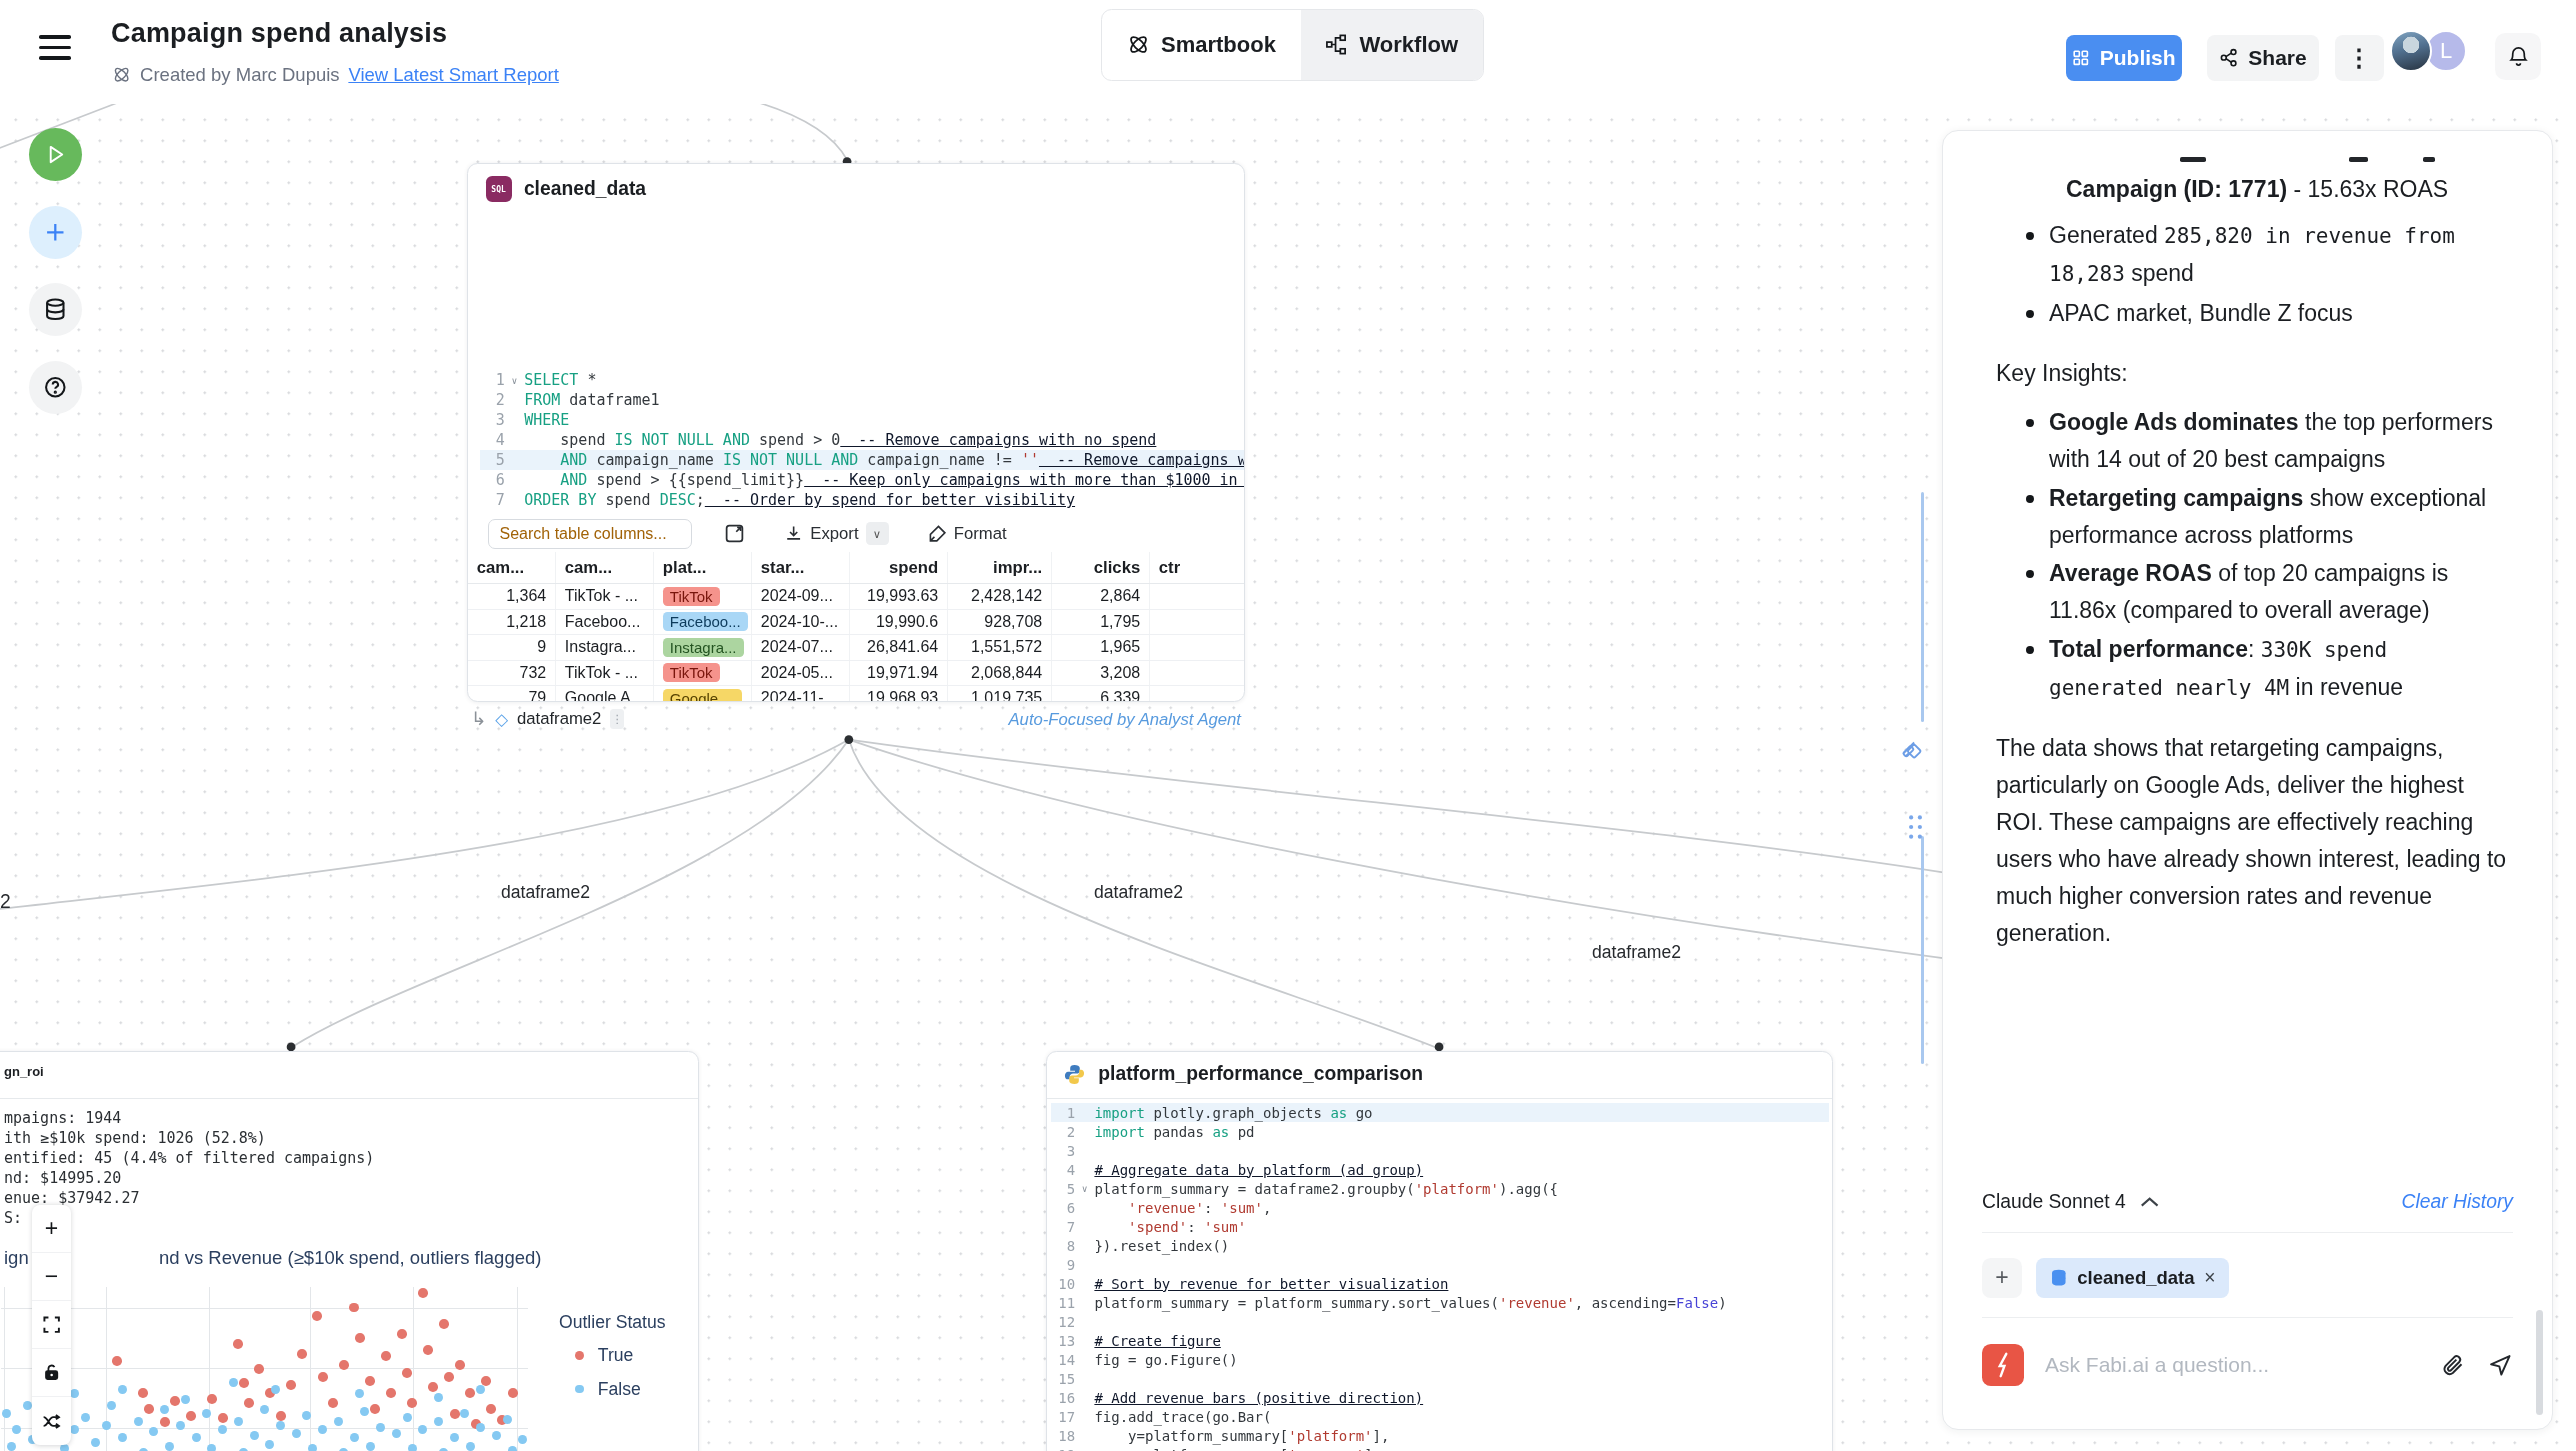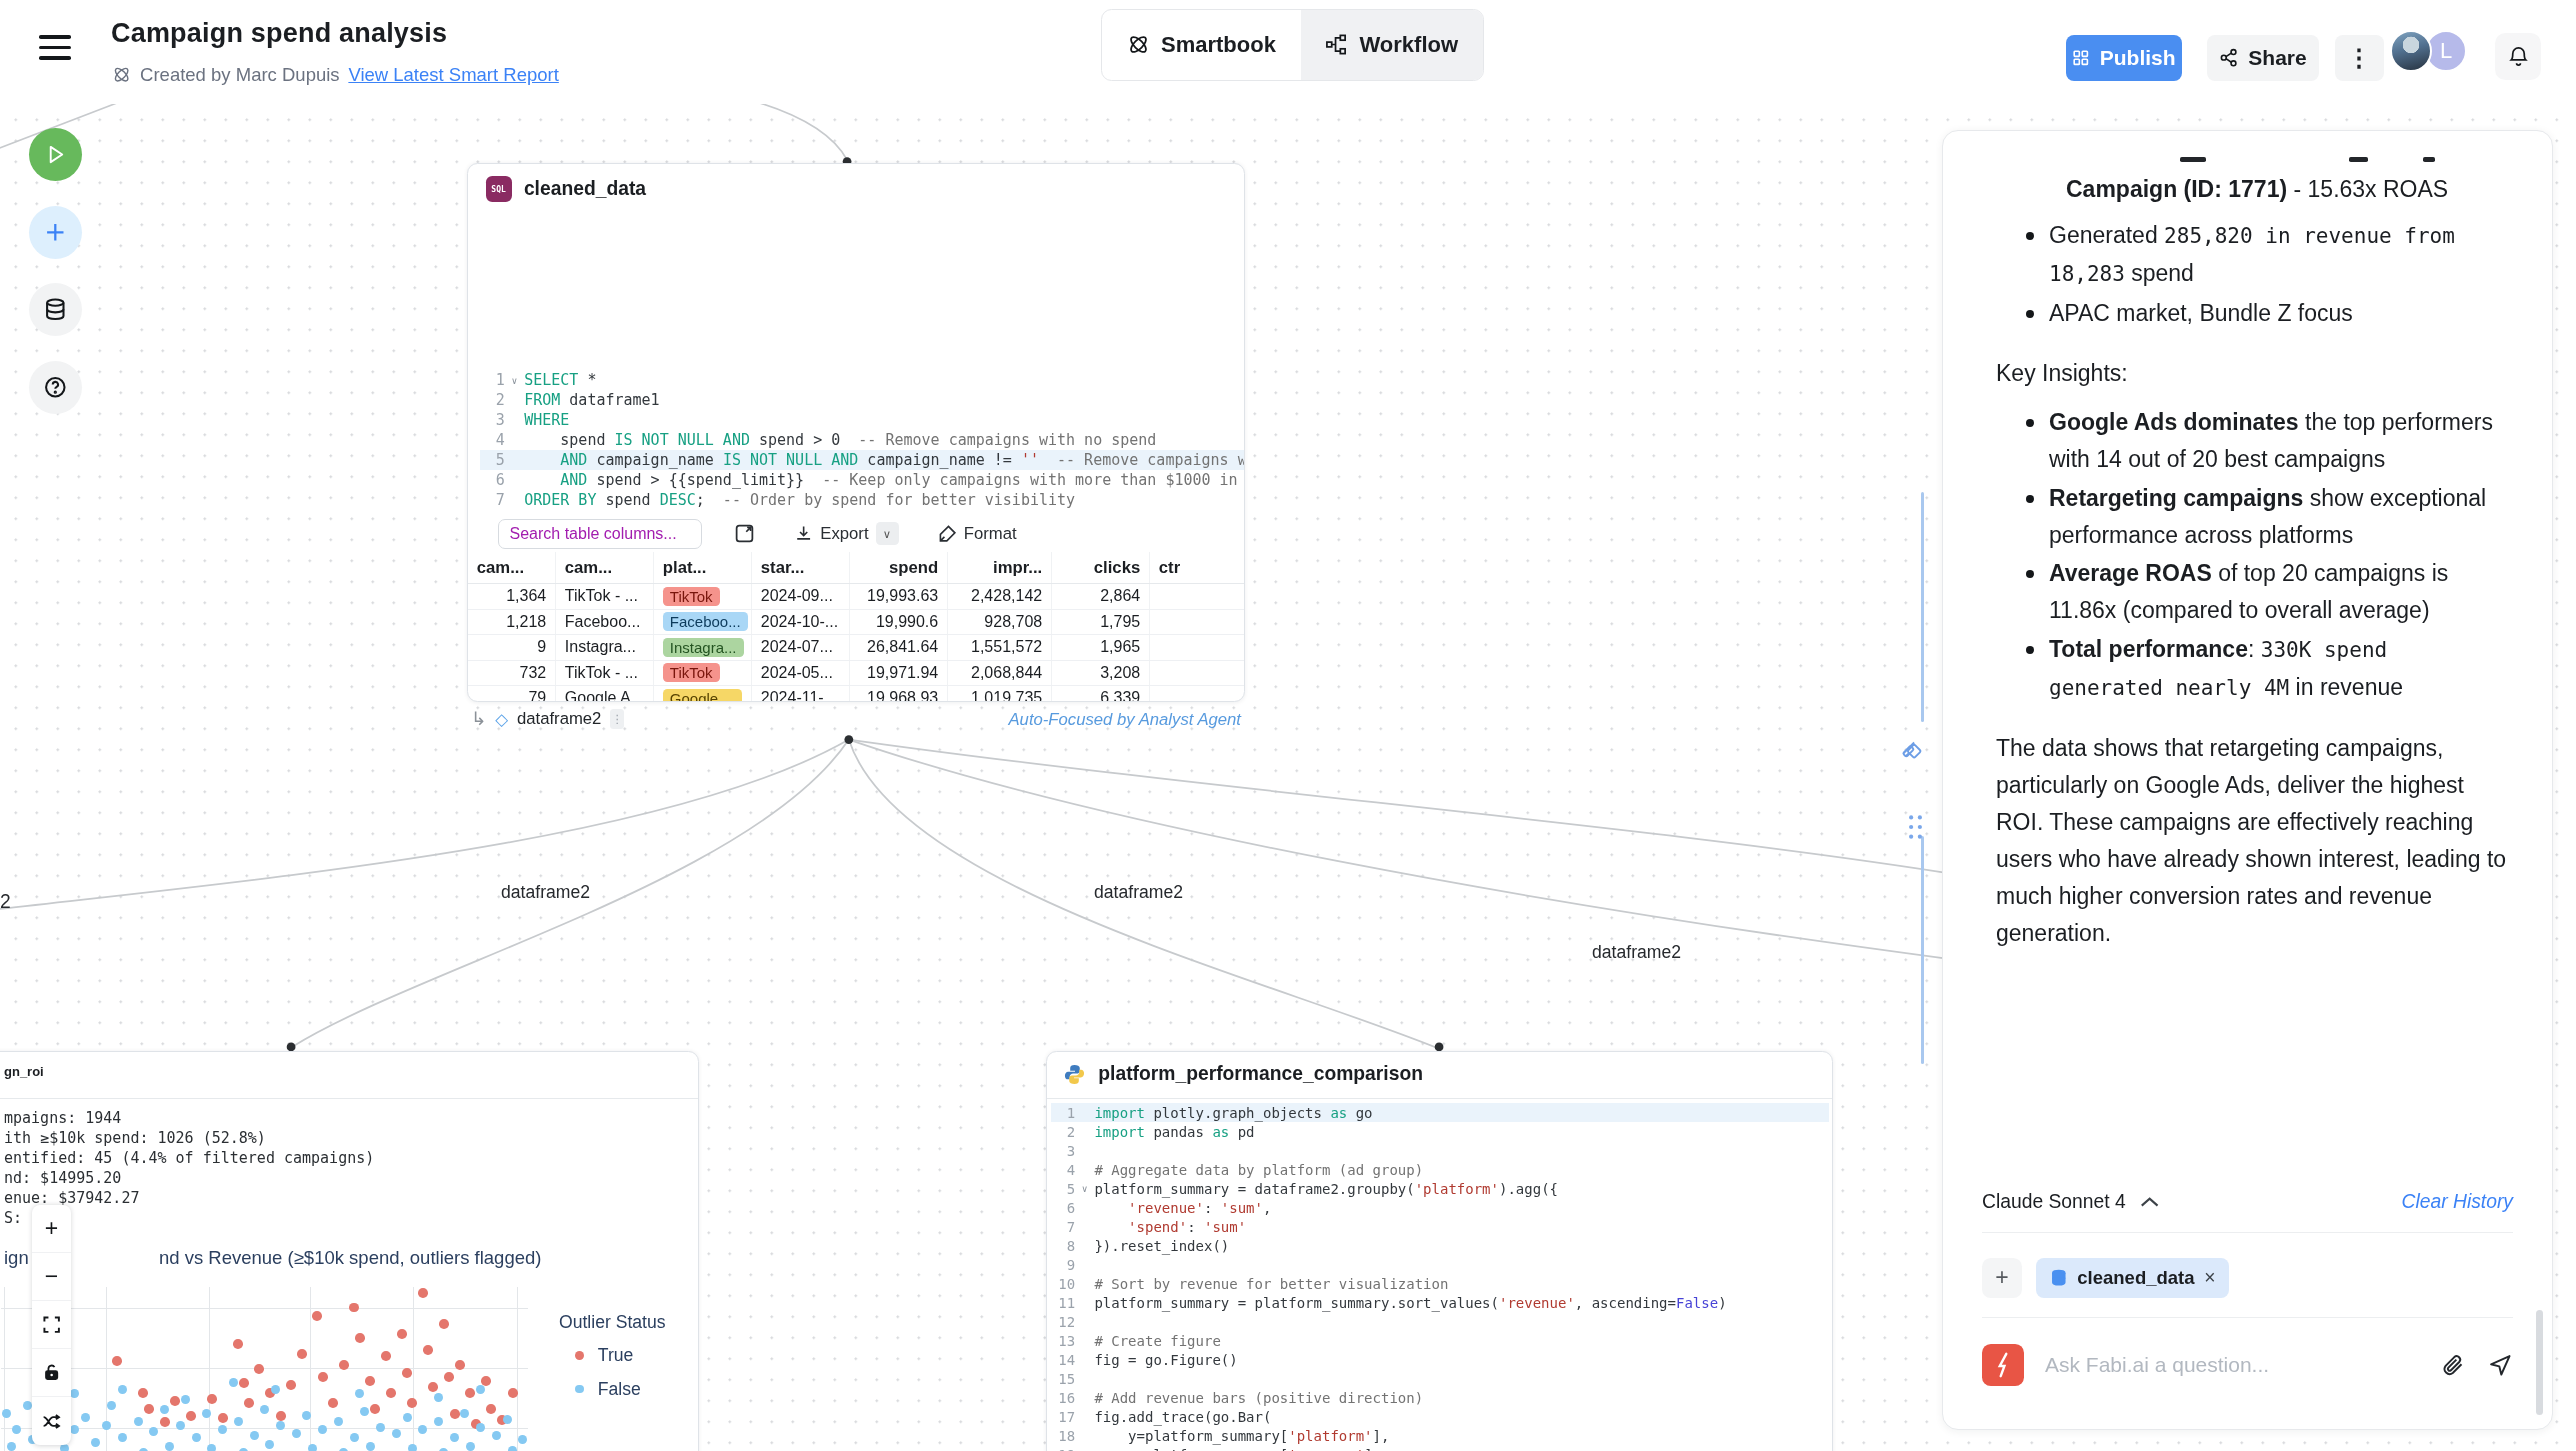--- a/index.html
+++ b/index.html
@@ -55,34 +55,34 @@
           box-shadow:0 0.9px 4.4px rgba(20,30,40,.07); z-index:2; overflow:hidden; }
   .node-head { display:flex; align-items:center; gap:12.3px; }
   .node-title { font-size:19.3px; font-weight:700; }
 
   
   .code { font-family:"DejaVu Sans Mono", monospace; }
   .crow { display:flex; align-items:center; white-space:pre; overflow:hidden; }
   .crow.hl { background:#eaf3fb; }
   .ln { width:24.6px; text-align:right; color:#9aa2ab; flex:0 0 auto; }
   .caret { width:19.3px; text-align:center; color:#8b939c; font-size:9.7px; flex:0 0 auto; }
-  .tk-kw { color:#17a083; } .tk-cm { color:#737373; } .tk-st { color:#b03a30; }
+  .tk-kw { color:#17a083; } .tk-cm { color:#0f172a;text-decoration:underline; } .tk-st { color:#b03a30; }
   .tk-bo { color:#4743d6; } .tk-pl { color:#33383d; }
 
   
   #node-sql { left:467px; top:163px; width:778px; height:539px; }
   #node-sql .node-head { position:absolute; left:17.6px; top:12.3px; }
   .sql-icon { width:26px; height:26px; border-radius:6.2px; background:#8a2b62; color:#fff; display:flex;
       align-items:center; justify-content:center; font-size:8px; font-weight:700; font-family:"DejaVu Sans Mono",monospace; }
   #sql-code { position:absolute; left:12.3px; top:206px; width:756px; font-size:15px; }
   #sql-code .crow { height:20px; width:766px; }
   
   .tbar { position:absolute; left:0; top:350px; width:777px; height:39px; display:flex; align-items:center; }
-  .search-box { margin-left:30px; width:204px; height:30px; border:1.8px solid #d7dbe0; border-radius:7px;
-      display:flex; align-items:center; padding:0 10.5px; color:#a21caf; font-size:16px; background:#fff; }
+  .search-box { margin-left:20px; width:204px; height:30px; border:1.8px solid #d7dbe0; border-radius:7px;
+      display:flex; align-items:center; padding:0 10.5px; color:#a16207; font-size:16px; background:#fff; }
   .tbar-ico { margin-left:32px; display:flex; align-items:center; gap:7px; font-size:16.7px; color:#2a2e33; cursor:pointer; }
   .chev-box { width:23px; height:23px; background:#eceef0; border-radius:4.4px; display:flex; align-items:center;
       justify-content:center; font-size:11.4px; color:#555; }
   
   .thead, .trow { display:flex; align-items:center; }
   .thead { position:absolute; left:0; top:388px; width:777px; height:32px; font-weight:700; font-size:16.7px;
       border-bottom:1.8px solid #e6e9ec; }
   .tbody { position:absolute; left:0; top:420px; width:777px; }
   .trow { height:25.5px; border-bottom:0.9px solid #eef0f3; font-size:16px; }
   .tcell { padding:0 8.8px; overflow:hidden; white-space:nowrap; border-right:0.9px solid #f0f2f4; height:100%;

